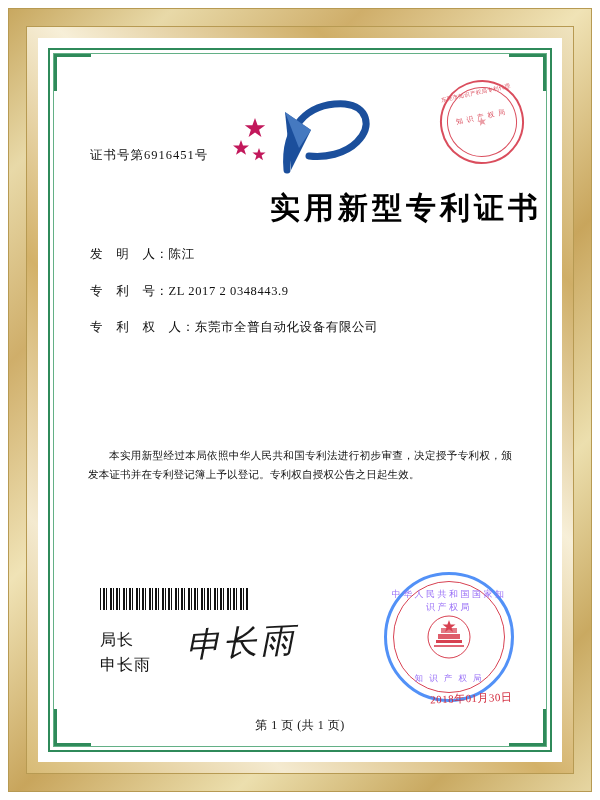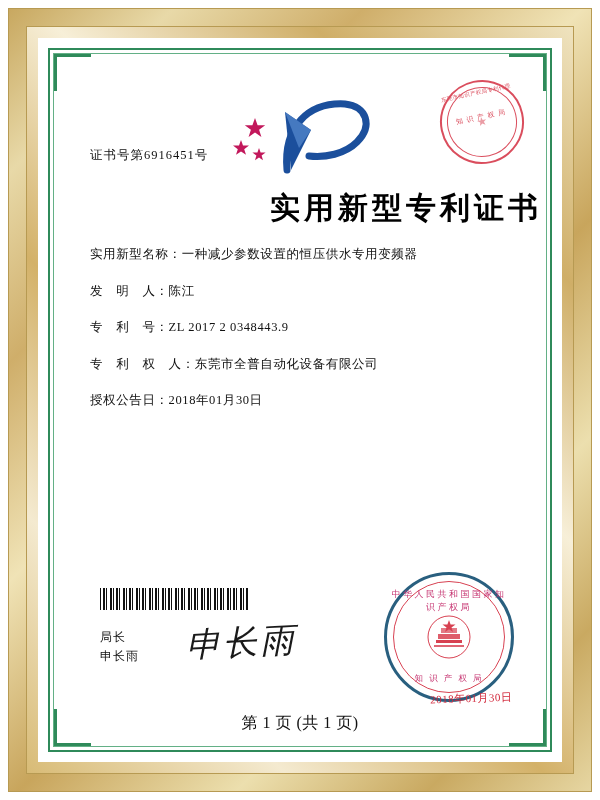--- a/index.html
+++ b/index.html
@@ -220,21 +220,21 @@
         #111 3px 5px, #fff 5px 6px,
         #111 6px 7px, #fff 7px 10px,
         #111 10px 12px, #fff 12px 13px);
   }
 
   
   .sign-label {
     position: absolute;
     left: 42px;
     top: 570px;
-    font-size: 12px;
+    font-size: 16px;
     line-height: 1.55;
     color: #111;
     letter-spacing: 1px;
   }
   .sign-script {
     position: absolute;
     left: 128px;
     top: 562px;
     font-size: 34px;
     color: #1a1a1a;
@@ -245,22 +245,22 @@
   }
 
   
   .seal {
     position: absolute;
     right: 28px;
     bottom: 40px;
     width: 124px;
     height: 124px;
     border-radius: 50%;
-    border: 3px solid #0c4a6e;
-    color: #be185d;
+    border: 3px solid #3b82f6;
+    color: #8b5cf6;
     opacity: .88;
   }
   .seal .ring2 {
     position: absolute;
     left: 6px; top: 6px; right: 6px; bottom: 6px;
     border: 1px solid #d2273a;
     border-radius: 50%;
   }
   .seal .top-arc,
   .seal .bot-arc {
@@ -290,21 +290,21 @@
     letter-spacing: .5px;
     transform: rotate(-2deg);
   }
 
   .page-num {
     position: absolute;
     left: 0;
     bottom: 8px;
     width: 100%;
     text-align: center;
-    font-size: 16px;
+    font-size: 12px;
     color: #111;
     letter-spacing: .5px;
   }
 </style>
 </head>
 <body>
 
 <div class="page">
 
   <div class="frame-outer"></div>
@@ -337,37 +337,32 @@
           <polygon points="16,44 18,49.6 24,49.6 19.2,53.2 21,58.8 16,55.4 11,58.8 12.8,53.2 8,49.6 14,49.6"></polygon>
           <polygon points="34,52 35.6,56.6 40.6,56.6 36.6,59.6 38,64.2 34,61.4 30,64.2 31.4,59.6 27.4,56.6 32.4,56.6"></polygon>
         </g>
       </svg>
     </div>
 
     <div class="title">实用新型专利证书</div>
 
     <div class="fields">
       <div class="field">
-        <span class="lbl">实用新型名称：</span><span class="val">一种减少参数设置的恒压供水专用变频器</span>
-      </div>
-      <div class="field">
         <span class="lbl">发　明　人：</span><span class="val">陈江</span>
       </div>
       <div class="field">
         <span class="lbl">专　利　号：</span><span class="val">ZL 2017 2 0348443.9</span>
       </div>
       <div class="field">
         <span class="lbl">专　利　权　人：</span><span class="val">东莞市全普自动化设备有限公司</span>
       </div>
-      <div class="field">
-        <span class="lbl">授权公告日：</span><span class="val">2018年01月30日</span>
-      </div>
     </div>
 
     <div class="paras">
+      <p>本实用新型经过本局依照中华人民共和国专利法进行初步审查，决定授予专利权，颁发本证书并在专利登记簿上予以登记。专利权自授权公告之日起生效。</p>
     </div>
 
     <div class="barcode"></div>
 
     <div class="sign-label">
       <div>局长</div>
       <div>申长雨</div>
     </div>
     <div class="sign-script">申长雨</div>
 

